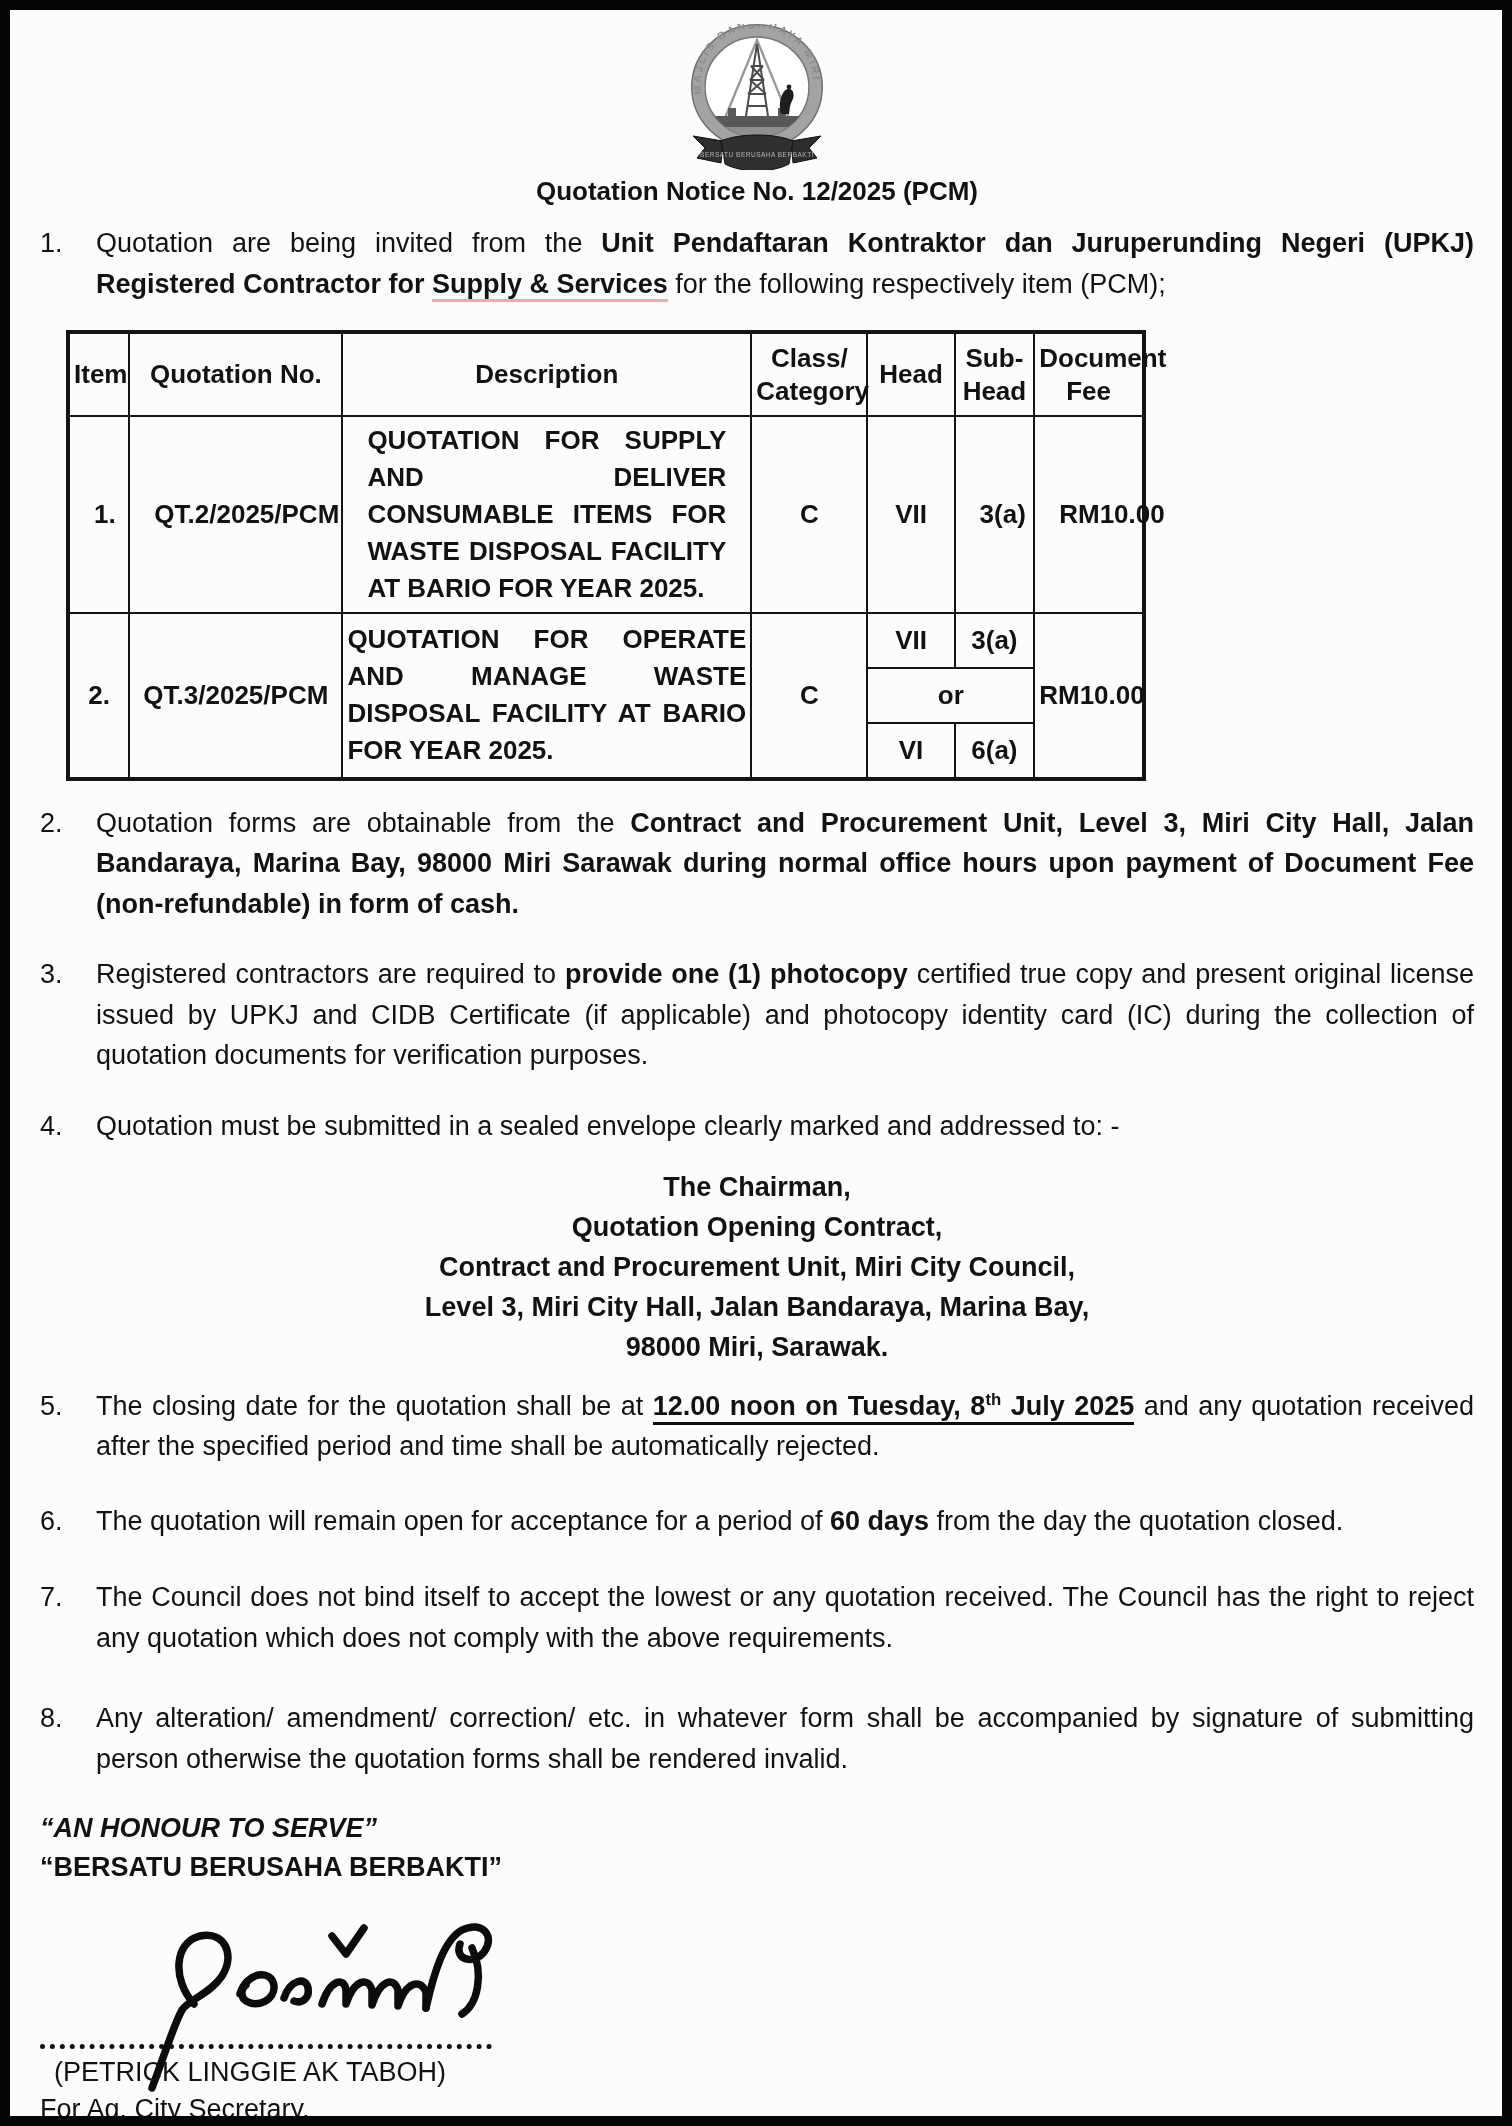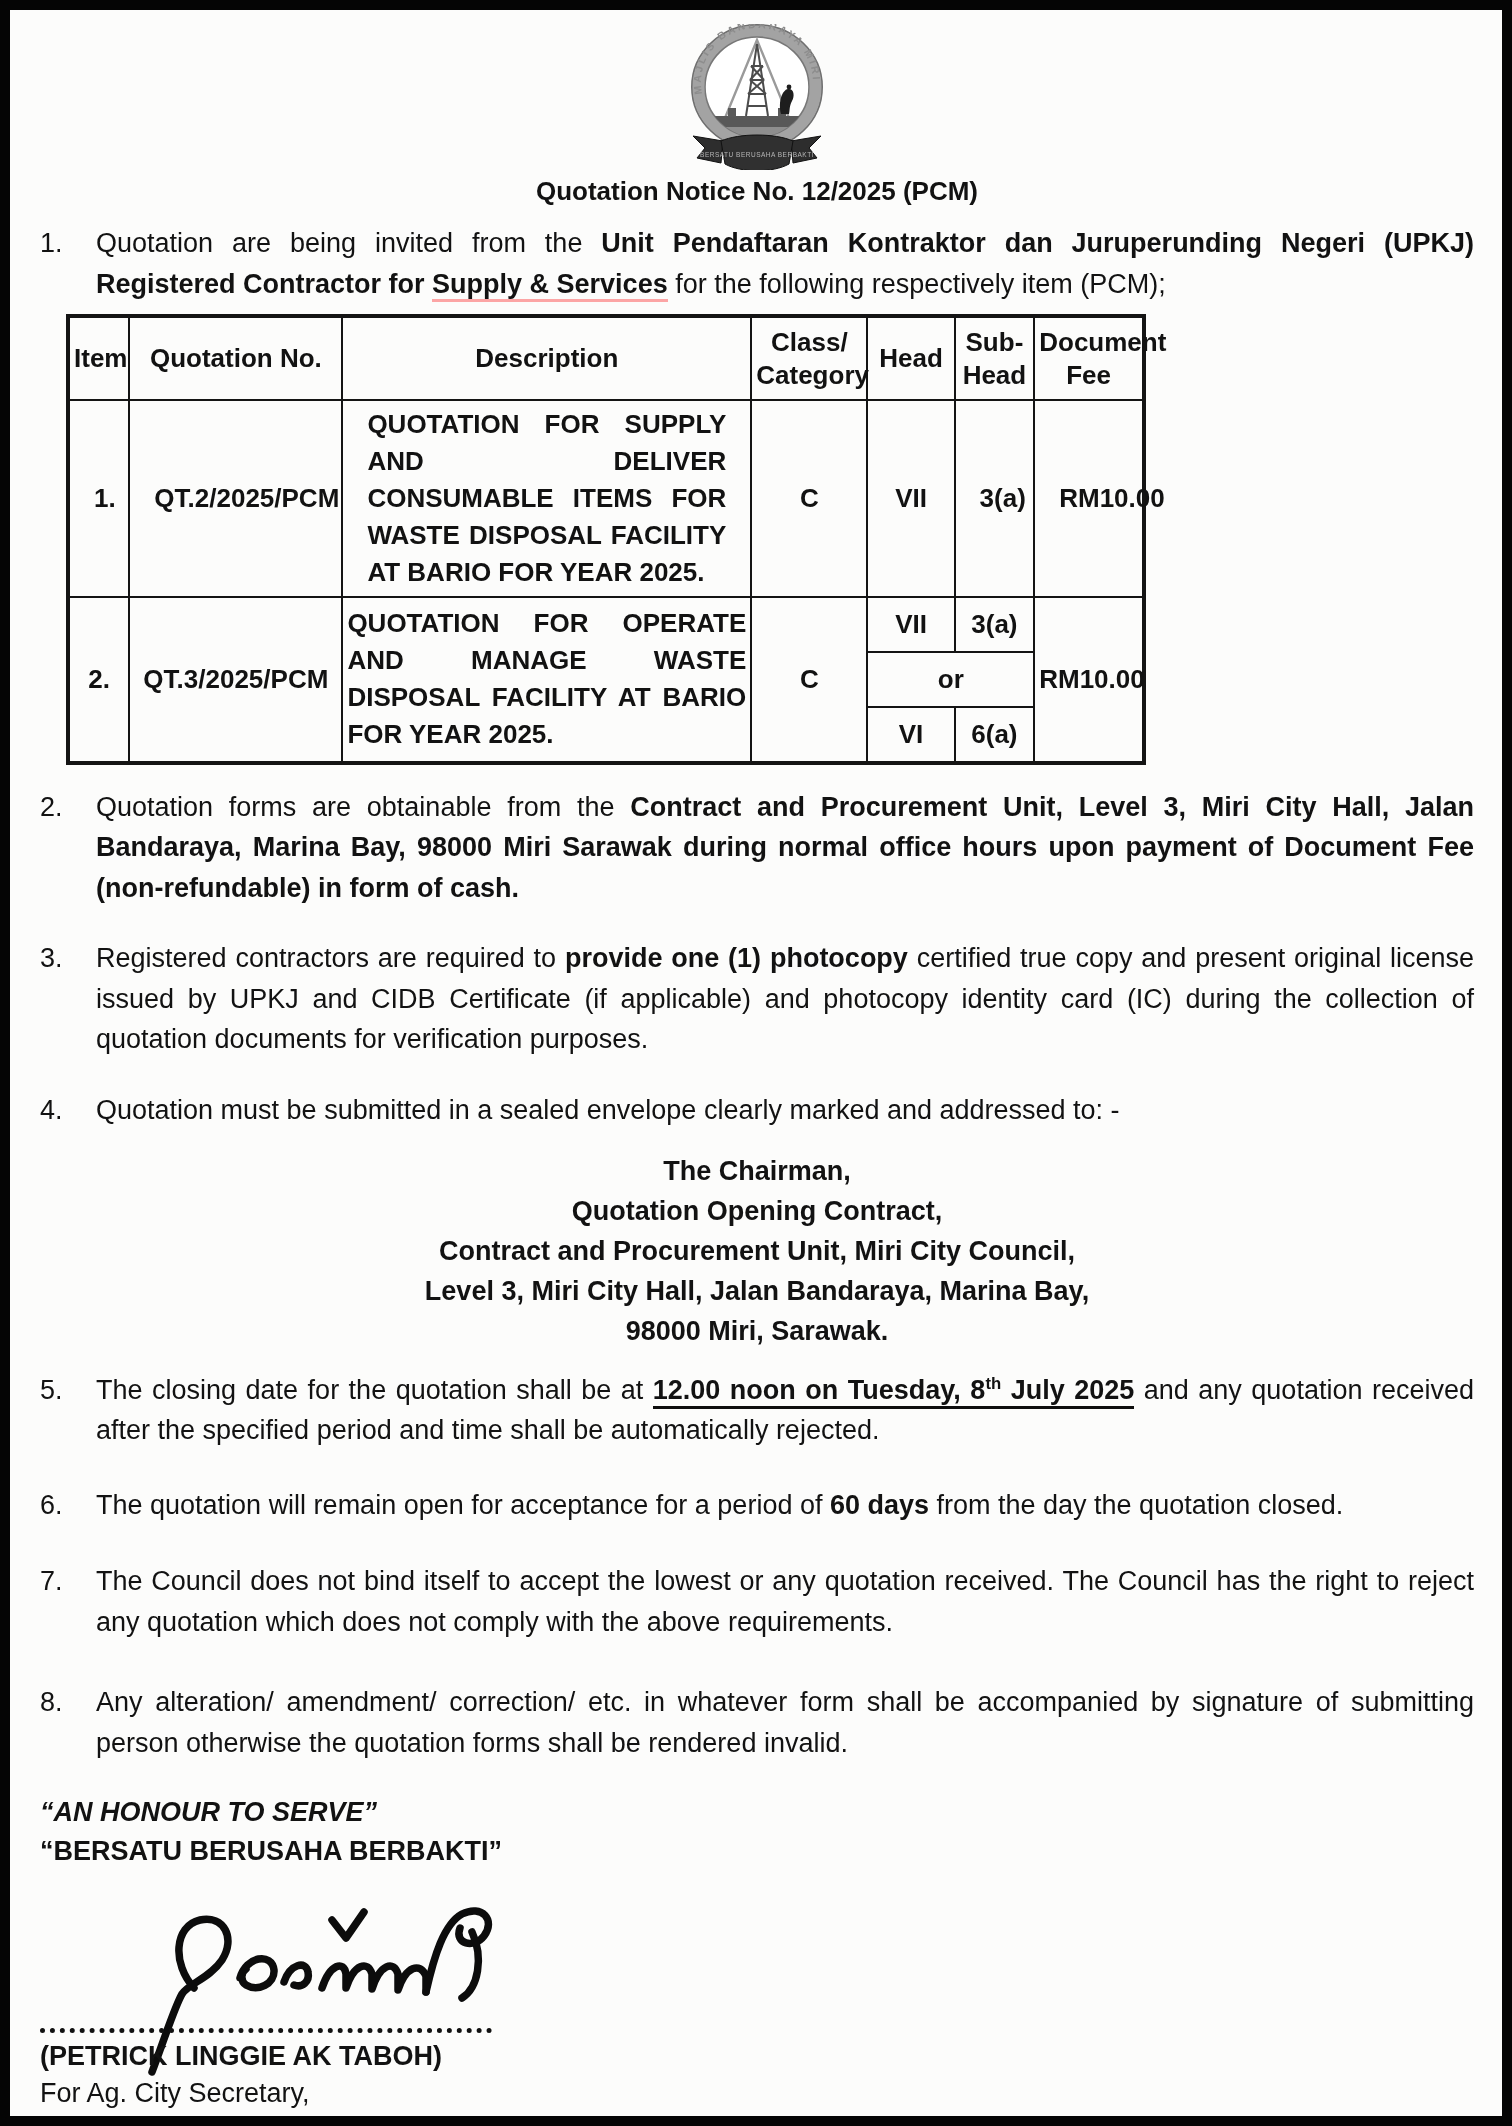--- a/index.html
+++ b/index.html
@@ -35,21 +35,21 @@
   .item .num { font-size: 27px; }
   .item .txt { text-align: justify; }
 
   .mt12 { margin-top: 12px; } .mt18 { margin-top: 18px; } .mt22 { margin-top: 22px; }
   .mt30 { margin-top: 30px; } .mt34 { margin-top: 34px; } .mt36 { margin-top: 36px; }
   .mt40 { margin-top: 40px; }
 
   
   table.qt {
     border-collapse: collapse;
-    margin: 10px 24px 0 26px;
+    margin: 26px 24px 0 26px;
     width: 1080px;
     table-layout: fixed;
     font-size: 26px;
     font-weight: 700;
     border: 4px solid #141414;
   }
   table.qt th, table.qt td {
     border: 2.5px solid #141414;
     vertical-align: middle;
     padding: 5px 24px;
@@ -67,21 +67,21 @@
   .address { text-align: center; font-weight: 700; line-height: 1.48; }
 
   
   .motto { line-height: 1.42; }
   .sig-wrap { position: relative; height: 206px; }
   .sig-svg { position: absolute; left: 96px; top: 16px; }
   .dotline {
     position: absolute; left: 0; top: 158px;
     width: 452px; border-bottom: 5px dotted #111;
   }
-  .sig-name { position: absolute; left: 0; top: 166px; font-weight: 700; }
+  .sig-name { position: absolute; left: 14px; top: 166px; font-weight: 400; }
   .sig-title { line-height: 1.32; }
 </style>
 </head>
 <body>
 
 <div class="page">
   <div class="doc">
 
     <div class="hdr">
       <svg class="seal" width="152" height="146" viewBox="0 0 152 146">

